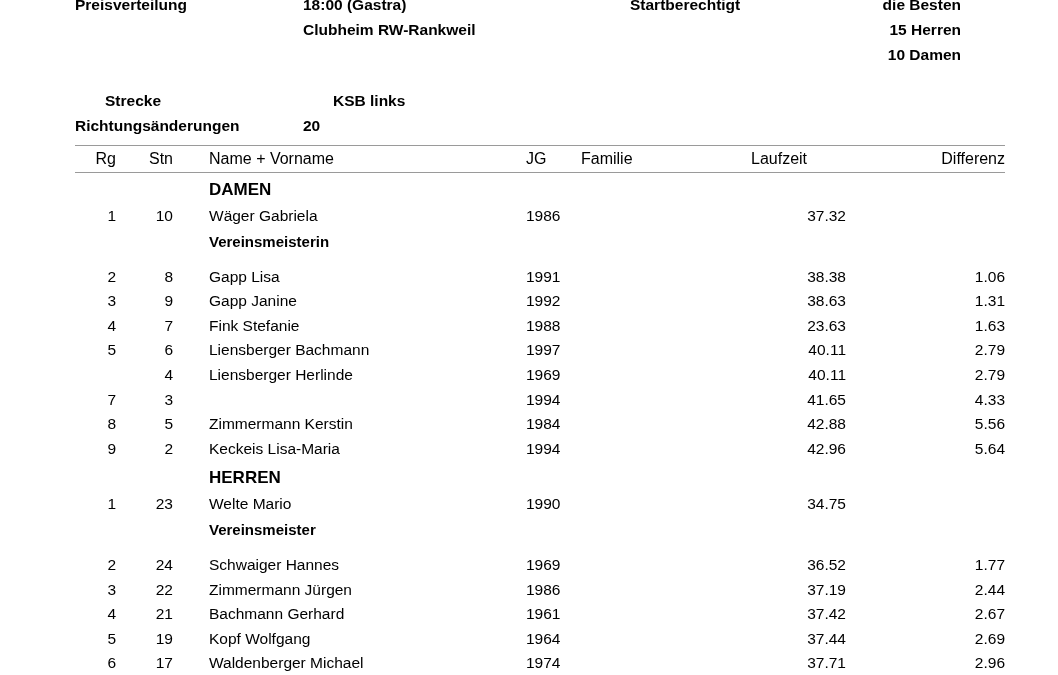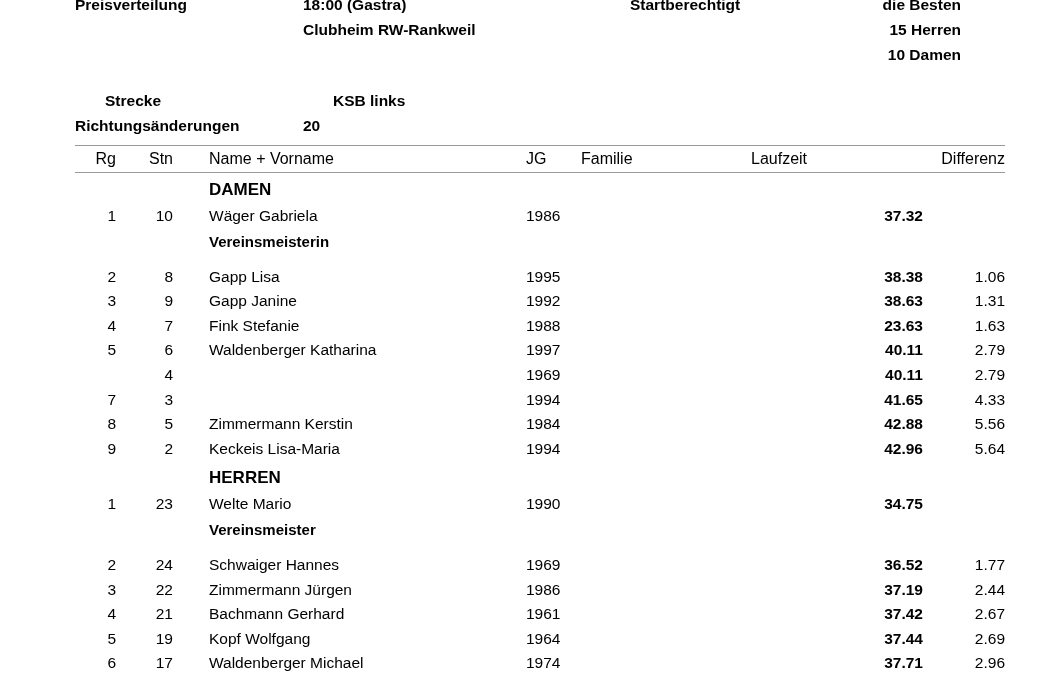--- a/index.html
+++ b/index.html
@@ -96,21 +96,21 @@
     font-weight: bold;
     font-size: 15px;
   }
 
   
   .c-rg    { position: absolute; left: 0px;   width: 41px;  text-align: right; }
   .c-stn   { position: absolute; left: 55px;  width: 43px;  text-align: right; }
   .c-name  { position: absolute; left: 134px; text-align: right; }
   .c-jg    { position: absolute; left: 451px; }
   .c-fam   { position: absolute; left: 506px; }
-  .c-time  { position: absolute; left: 736px; width: 112px; text-align: right; font-weight: bold; }
+  .c-time  { position: absolute; left: 659px; width: 112px; text-align: right; }
   .c-diff  { position: absolute; left: 838px; width: 92px;  text-align: right; }
 
   
   .h-rg   { position: absolute; left: 0px;   width: 41px;  text-align: right; }
   .h-stn  { position: absolute; left: 55px;  width: 43px;  text-align: right; }
   .h-name { position: absolute; left: 134px; }
   .h-jg   { position: absolute; left: 451px; }
   .h-fam  { position: absolute; left: 506px; }
   .h-time { position: absolute; left: 676px; width: 112px; text-align: left; }
   .h-diff { position: absolute; left: 838px; width: 92px;  text-align: right; }
@@ -188,21 +188,21 @@
           <span class="c-time">37.32</span>
           <span class="c-diff"></span>
         </div>
         <div class="row title-line">
           <span class="c-name">Vereinsmeisterin</span>
         </div>
         <div class="row gap-before">
           <span class="c-rg">2</span>
           <span class="c-stn">8</span>
           <span class="c-name">Gapp Lisa</span>
-          <span class="c-jg">1995</span>
+          <span class="c-jg">1991</span>
           <span class="c-fam"></span>
           <span class="c-time">38.38</span>
           <span class="c-diff">1.06</span>
         </div>
         <div class="row">
           <span class="c-rg">3</span>
           <span class="c-stn">9</span>
           <span class="c-name">Gapp Janine</span>
           <span class="c-jg">1992</span>
           <span class="c-fam"></span>
@@ -214,29 +214,30 @@
           <span class="c-stn">7</span>
           <span class="c-name">Fink Stefanie</span>
           <span class="c-jg">1988</span>
           <span class="c-fam"></span>
           <span class="c-time">23.63</span>
           <span class="c-diff">1.63</span>
         </div>
         <div class="row">
           <span class="c-rg">5</span>
           <span class="c-stn">6</span>
-          <span class="c-name">Waldenberger Katharina</span>
+          <span class="c-name">Liensberger Bachmann</span>
           <span class="c-jg">1997</span>
           <span class="c-fam"></span>
           <span class="c-time">40.11</span>
           <span class="c-diff">2.79</span>
         </div>
         <div class="row">
           <span class="c-rg"></span>
           <span class="c-stn">4</span>
+          <span class="c-name">Liensberger Herlinde</span>
           <span class="c-jg">1969</span>
           <span class="c-fam"></span>
           <span class="c-time">40.11</span>
           <span class="c-diff">2.79</span>
         </div>
         <div class="row">
           <span class="c-rg">7</span>
           <span class="c-stn">3</span>
           <span class="c-jg">1994</span>
           <span class="c-fam"></span>

